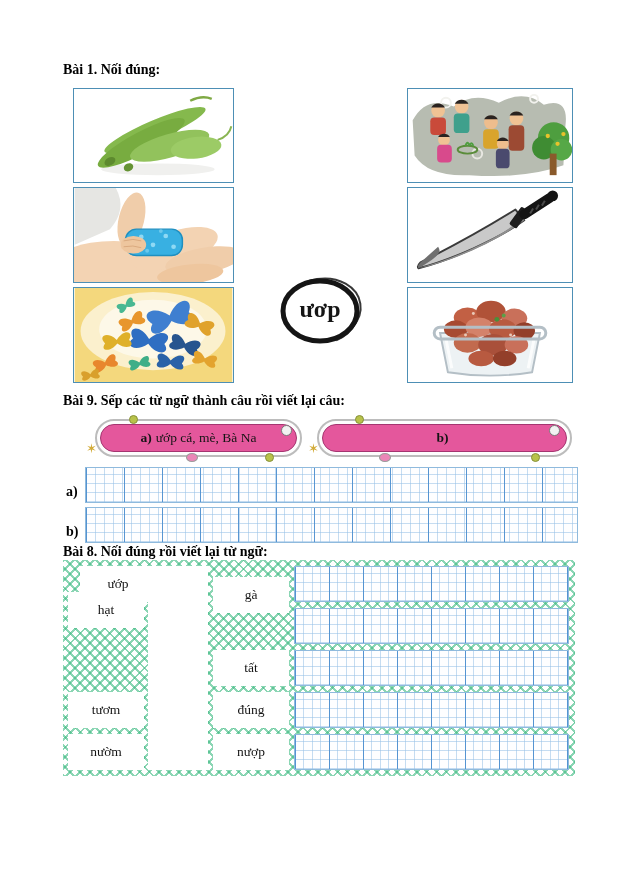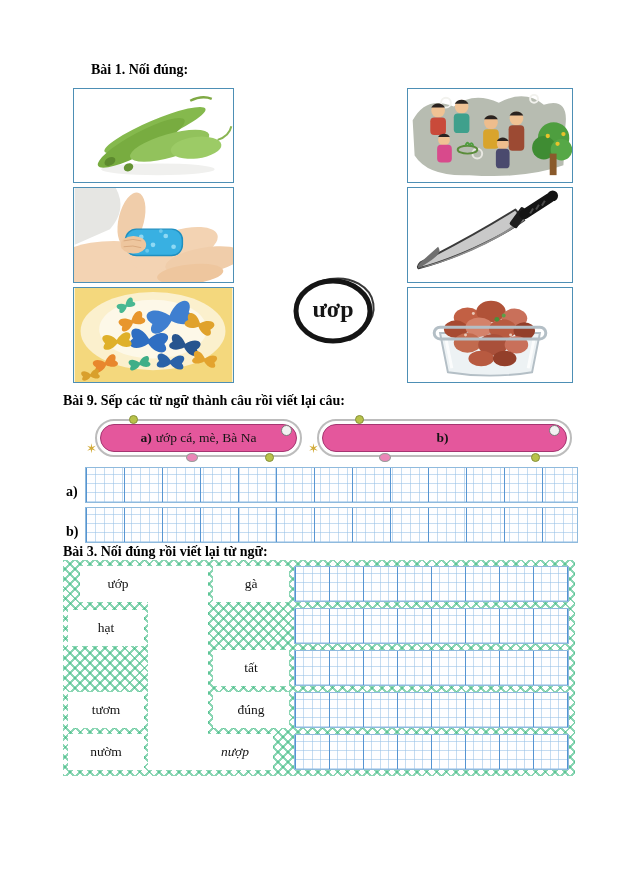--- a/index.html
+++ b/index.html
@@ -94,21 +94,21 @@
     display:flex;align-items:center;justify-content:center;
     font-size:13.5px;color:#141414;
   }
   .spacer-col{position:absolute;background:#ffffff;}
 </style>
 </head>
 <body>
 
 <div class="page">
 
-  <div class="ex-title" style="left:63px;top:62px;margin-left:28px;">Bài 1. Nối đúng:</div>
+  <div class="ex-title" style="left:63px;top:62px;">Bài 1. Nối đúng:</div>
 
   <div class="pic" style="left:73px;top:88px;width:161px;height:95px;">
     <svg viewBox="0 0 161 95">
       <ellipse cx="85" cy="82" rx="58" ry="6" fill="#f0f0ee"></ellipse>
       <ellipse cx="82" cy="42" rx="56" ry="10" fill="#85b94d" transform="rotate(-23 82 42)"></ellipse>
       <ellipse cx="68" cy="55" rx="50" ry="11" fill="#78ac40" transform="rotate(-28 68 55)"></ellipse>
       <ellipse cx="97" cy="58" rx="42" ry="12" fill="#92c25c" transform="rotate(-16 97 58)"></ellipse>
       <ellipse cx="124" cy="60" rx="26" ry="11" fill="#9ccb66" transform="rotate(-7 124 60)"></ellipse>
       <path d="M118 12 q12 -6 22 -2" stroke="#7fa944" stroke-width="2.5" fill="none"></path>
       <path d="M146 52 q12 -4 14 -14" stroke="#8ab553" stroke-width="2" fill="none"></path>
@@ -262,21 +262,21 @@
           <circle cx="97" cy="28" r="2" fill="#5aa048"></circle>
         <circle cx="66" cy="26" r="1.5" fill="#e9c9b8"></circle>
           <circle cx="104" cy="48" r="1.5" fill="#e9c9b8"></circle>
           <circle cx="58" cy="48" r="1.5" fill="#e9c9b8"></circle>
       </g>
       <rect x="26" y="40" width="114" height="12" rx="6" fill="none" stroke="#b4bfc6" stroke-width="3"></rect>
     </svg>
   </div>
 
 
-  <div class="stamp" style="left:287px;top:271px;text-align:center;">
+  <div class="stamp" style="left:274px;top:271px;text-align:center;">
     <svg viewBox="0 0 92 80">
       <ellipse cx="46" cy="40" rx="37" ry="30" fill="none" stroke="#151515" stroke-width="5"></ellipse>
       <ellipse cx="48" cy="39" rx="39" ry="31" fill="none" stroke="#151515" stroke-width="2" transform="rotate(-9 46 40)" opacity="0.85"></ellipse>
       <path d="M80 28 Q90 56 62 69" fill="none" stroke="#151515" stroke-width="3" opacity="0.8"></path>
     </svg>
     <div class="stamp-label">ươp</div>
   </div>
 
   <div class="ex-title" style="left:63px;top:393px;">Bài 9. Sếp các từ ngữ thành câu rồi viết lại câu:</div>
 
@@ -302,35 +302,35 @@
     <span class="deco-dot dot-olive" style="right:30px;bottom:-7px;"></span>
     <span class="deco-star" style="left:-11px;bottom:0px;">✶</span>
   </div>
 
   <div class="line-label" style="left:66px;top:484px;">a)</div>
   <div class="ruled-grid" style="left:85px;top:467px;width:493px;height:36px;"></div>
 
   <div class="line-label" style="left:66px;top:524px;">b)</div>
   <div class="ruled-grid" style="left:85px;top:507px;width:493px;height:36px;"></div>
 
-  <div class="ex-title" style="left:63px;top:544px;">Bài 3. Nối đúng rồi viết lại từ ngữ:</div>
+  <div class="ex-title" style="left:63px;top:544px;">Bài 8. Nối đúng rồi viết lại từ ngữ:</div>
 
   <div class="match-block" style="left:63px;top:560px;width:512px;height:216px;">
 
     <div class="spacer-col" style="left:85px;top:6px;width:60px;height:204px;"></div>
 
     <div class="word-box" style="left:17px;top:6px;width:76px;height:36px;font-family:Liberation Serif, serif;">ướp</div>
-    <div class="word-box" style="left:5px;top:50px;width:76px;height:36px;">hạt</div>
+    <div class="word-box" style="left:5px;top:32px;width:76px;height:36px;">hạt</div>
     <div class="word-box" style="left:5px;top:174px;width:76px;height:36px;">nườm</div>
     <div class="word-box" style="left:5px;top:132px;width:76px;height:36px;">tươm</div>
 
-    <div class="word-box" style="left:150px;top:6px;width:76px;height:36px;text-align:right;">gà</div>
+    <div class="word-box" style="left:150px;top:17px;width:76px;height:36px;text-align:right;">gà</div>
     <div class="word-box" style="left:150px;top:90px;width:76px;height:36px;">tất</div>
     <div class="word-box" style="left:150px;top:132px;width:76px;height:36px;">đúng</div>
-    <div class="word-box" style="left:134px;top:174px;width:76px;height:36px;font-style:italic;">nượp</div>
+    <div class="word-box" style="left:150px;top:174px;width:76px;height:36px;">nượp</div>
 
     <div class="ruled-grid narrow" style="left:231px;top:6px;width:275px;height:36px;"></div>
     <div class="ruled-grid narrow" style="left:231px;top:48px;width:275px;height:36px;"></div>
     <div class="ruled-grid narrow" style="left:231px;top:90px;width:275px;height:36px;"></div>
     <div class="ruled-grid narrow" style="left:231px;top:132px;width:275px;height:36px;"></div>
     <div class="ruled-grid narrow" style="left:231px;top:174px;width:275px;height:36px;"></div>
   </div>
 
 </div>
 

